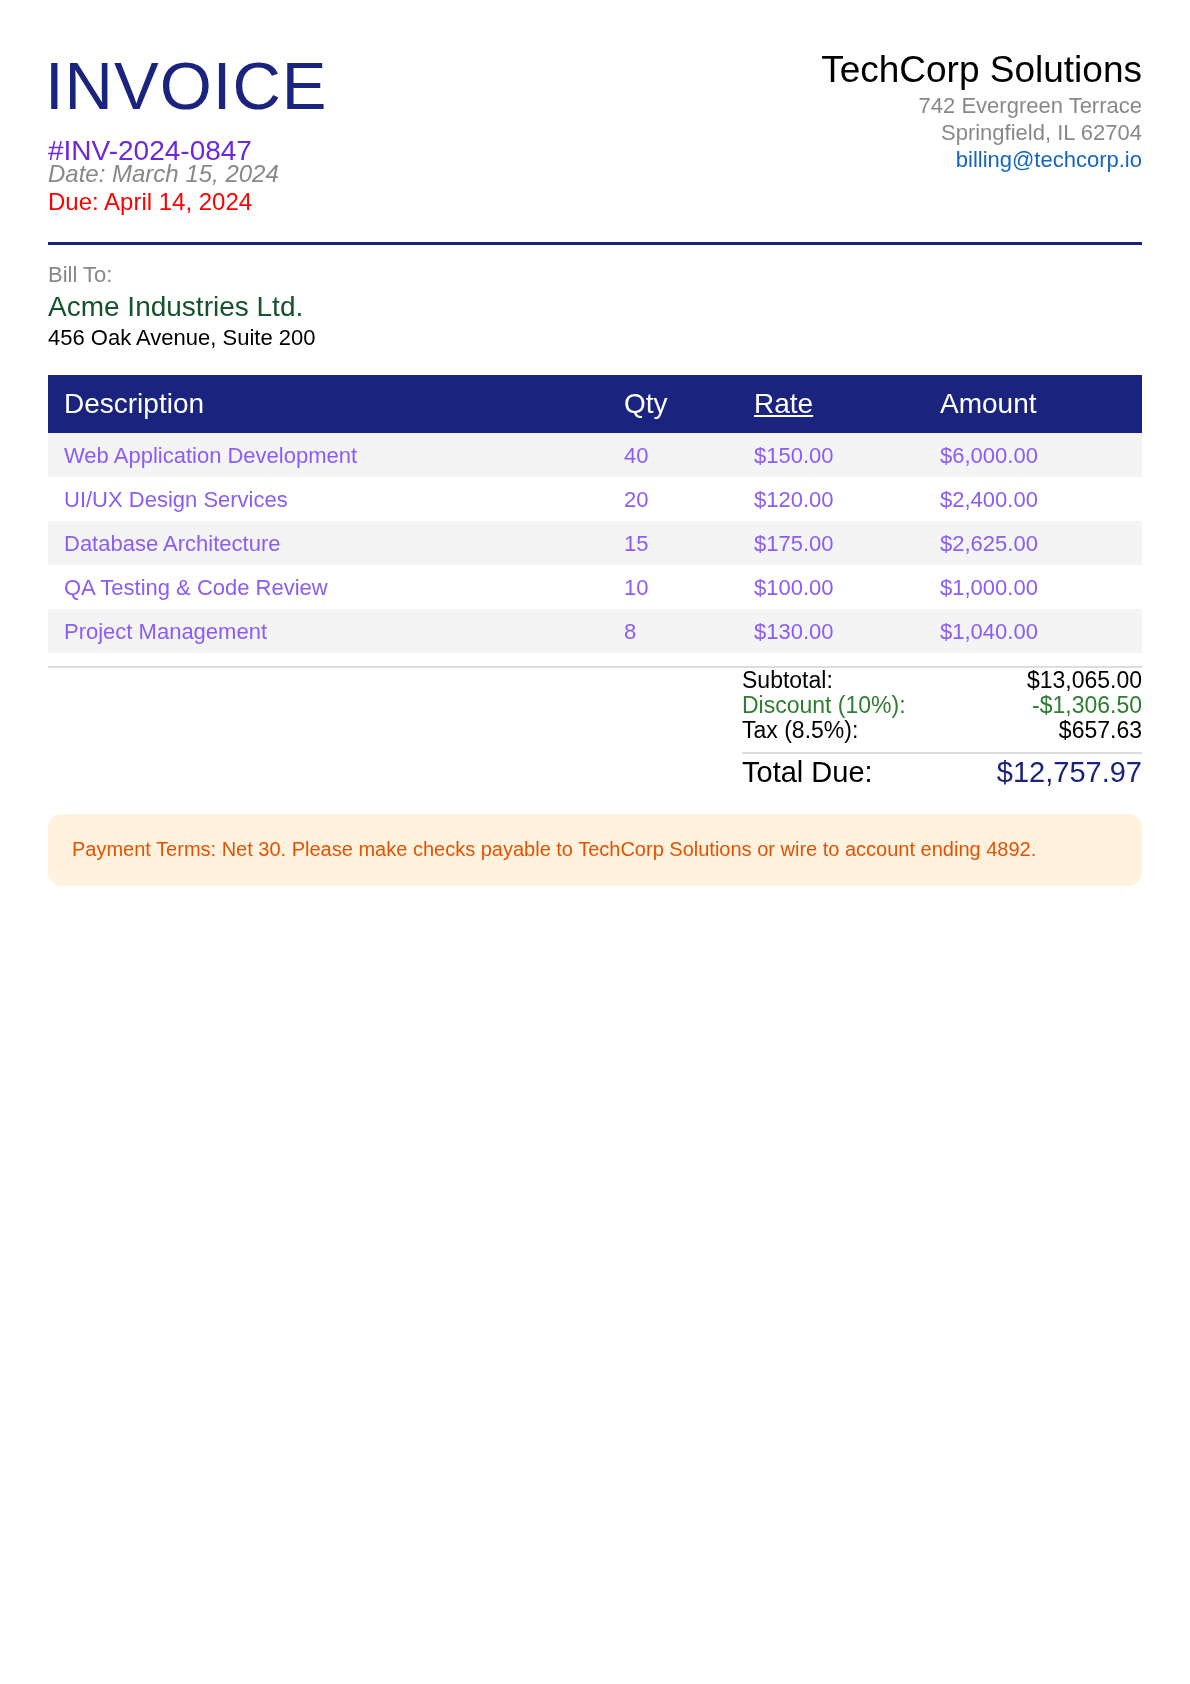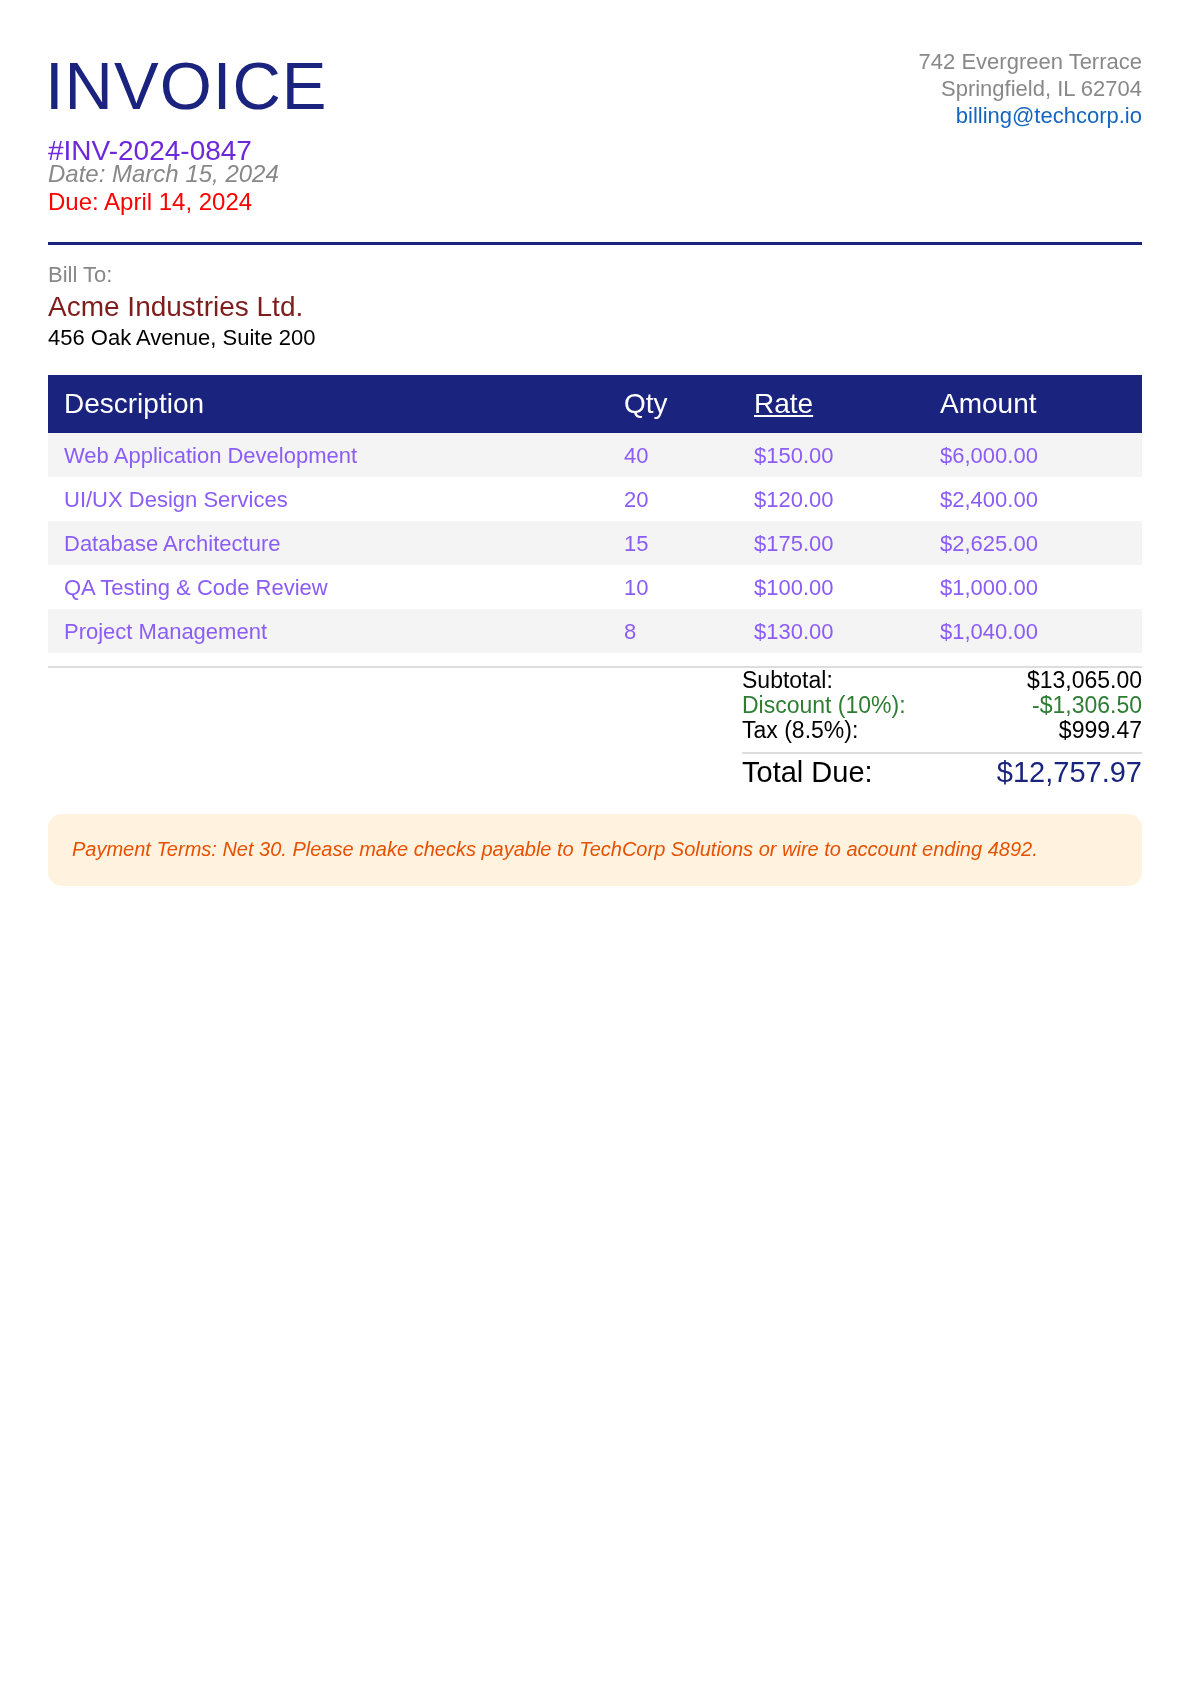--- a/index.html
+++ b/index.html
@@ -17,55 +17,56 @@
 
   .company { position: absolute; right: 0; top: 48px; text-align: right; }
   .company-name { font-size: 37px; line-height: 44px; color: #000; }
   .company-line { font-size: 22px; line-height: 27px; color: #888888; }
   .company-email { font-size: 22px; line-height: 27px; color: #1565c0; }
 
   .rule { position: absolute; left: 0; top: 242px; width: 1094px; height: 3px; background: #1a237e; }
 
   .billto { position: absolute; left: 0; top: 262px; }
   .billto-label { font-size: 22px; line-height: 26px; color: #888888; }
-  .billto-name { font-size: 28px; line-height: 34px; color: #7f1d1d; margin-top: 2px; }
+  .billto-name { font-size: 28px; line-height: 34px; color: #14532d; margin-top: 2px; }
   .billto-addr { font-size: 22px; line-height: 28px; color: #000; }
 
   .items { position: absolute; left: 0; top: 375px; width: 1094px; border-collapse: collapse; }
   .items th { background: #1a237e; color: #ffffff; font-weight: normal; text-align: left; font-size: 28px; height: 58px; padding: 0 0 0 16px; }
   .items td { font-size: 22px; height: 43px; padding: 1px 0 0 16px; color: #8b5cf6; }
   .items tbody tr:nth-child(odd) td { background: #f4f4f4; }
   .items tbody tr:nth-child(even) td { background: #ffffff; }
   .col-desc { width: 544px; }
   .col-qty { width: 114px; }
   .col-rate { width: 170px; text-decoration: underline; }
 
   .sep { position: absolute; left: 0; top: 666px; width: 1094px; height: 2px; background: #dddddd; }
 
   .totals { position: absolute; left: 694px; top: 668px; width: 400px; }
   .trow { display: flex; justify-content: space-between; font-size: 23px; line-height: 25px; }
   .trow.discount { color: #2e7d32; text-align: center; }
   .total-line { height: 2px; background: #dddddd; margin-top: 9px; }
   .trow.grand { font-size: 29px; line-height: 36px; margin-top: 0px; }
   .trow.grand .val { color: #1a237e; }
 
-  .terms { position: absolute; left: 0; top: 814px; width: 1094px; height: 72px; background: #fff3e0; border-radius: 14px; font-style: italic; }
+  .terms { position: absolute; left: 0; top: 814px; width: 1094px; height: 72px; background: #fff3e0; border-radius: 14px; }
   .terms-text { position: absolute; left: 24px; top: 22px; font-size: 20px; line-height: 26px; color: #e65100; }
 </style>
 </head>
 <body>
 
 <div class="page">
   <div class="header">
     <div class="inv-title">INVOICE</div>
     <div class="inv-number">#INV-2024-0847</div>
     <div class="inv-date">Date: March 15, 2024</div>
     <div class="inv-due">Due: April 14, 2024</div>
 
     <div class="company">
+      <div class="company-name">TechCorp Solutions</div>
       <div class="company-line">742 Evergreen Terrace</div>
       <div class="company-line">Springfield, IL 62704</div>
       <div class="company-email">billing@techcorp.io</div>
     </div>
   </div>
 
   <div class="rule"></div>
 
   <div class="billto">
     <div class="billto-label">Bill To:</div>
@@ -122,21 +123,21 @@
     <div class="trow">
       <span>Subtotal:</span>
       <span>$13,065.00</span>
     </div>
     <div class="trow discount">
       <span>Discount (10%):</span>
       <span>-$1,306.50</span>
     </div>
     <div class="trow">
       <span>Tax (8.5%):</span>
-      <span>$999.47</span>
+      <span>$657.63</span>
     </div>
     <div class="total-line"></div>
     <div class="trow grand">
       <span>Total Due:</span>
       <span class="val">$12,757.97</span>
     </div>
   </div>
 
   <div class="terms">
     <div class="terms-text">Payment Terms: Net 30. Please make checks payable to TechCorp Solutions or wire to account ending 4892.</div>

